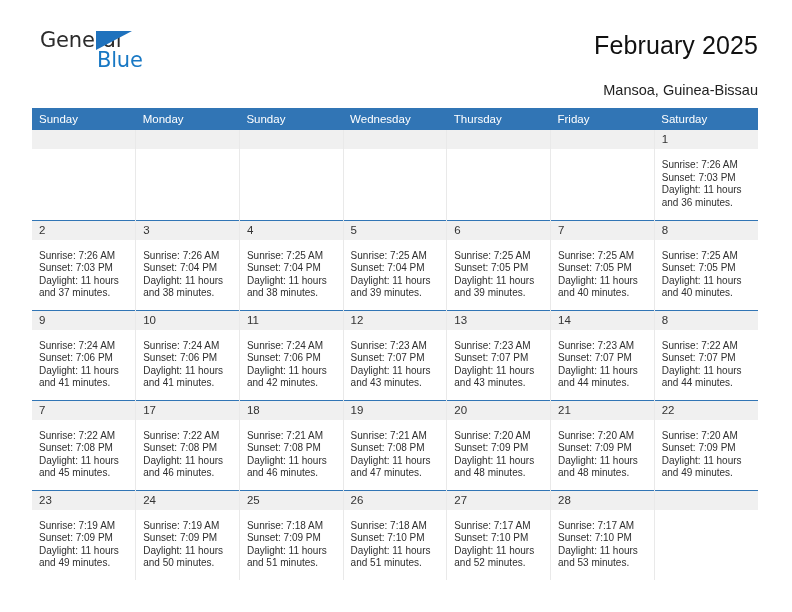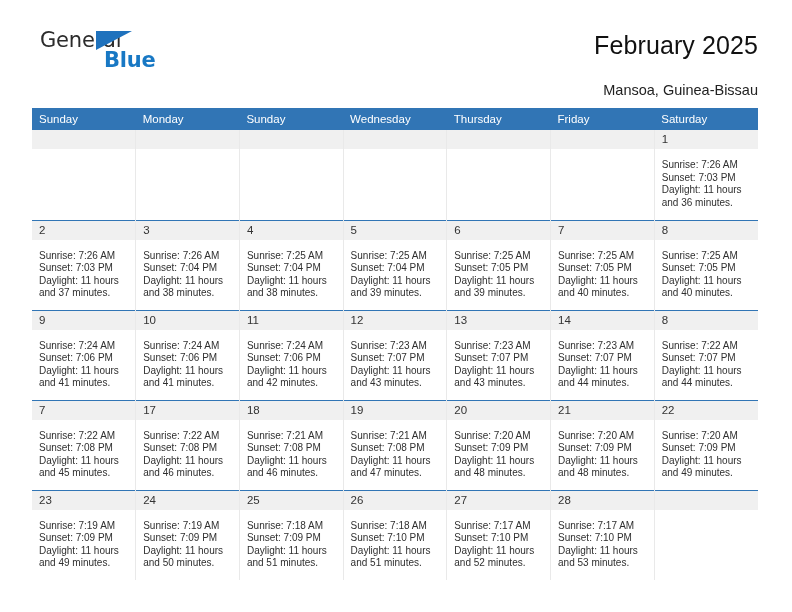--- a/index.html
+++ b/index.html
@@ -40,27 +40,26 @@
     position: absolute;
     left: 8px;
     top: 0px;
     font-size: 21px;
     letter-spacing: -0.2px;
     color: #2b2b2b;
     font-family: "DejaVu Sans", sans-serif;
   }
   .logo-blue {
     position: absolute;
-    left: 72px;
+    left: 65px;
     top: 20px;
     font-size: 21px;
     letter-spacing: -0.2px;
     color: #1878c4;
     font-family: "DejaVu Sans", sans-serif;
-    font-weight: bold;
   }
   .logo-tri {
     position: absolute;
     left: 64px;
     top: 3px;
     width: 0;
     height: 0;
     border-left: 36px solid #1f72bd;
     border-bottom: 19px solid transparent;
   }

